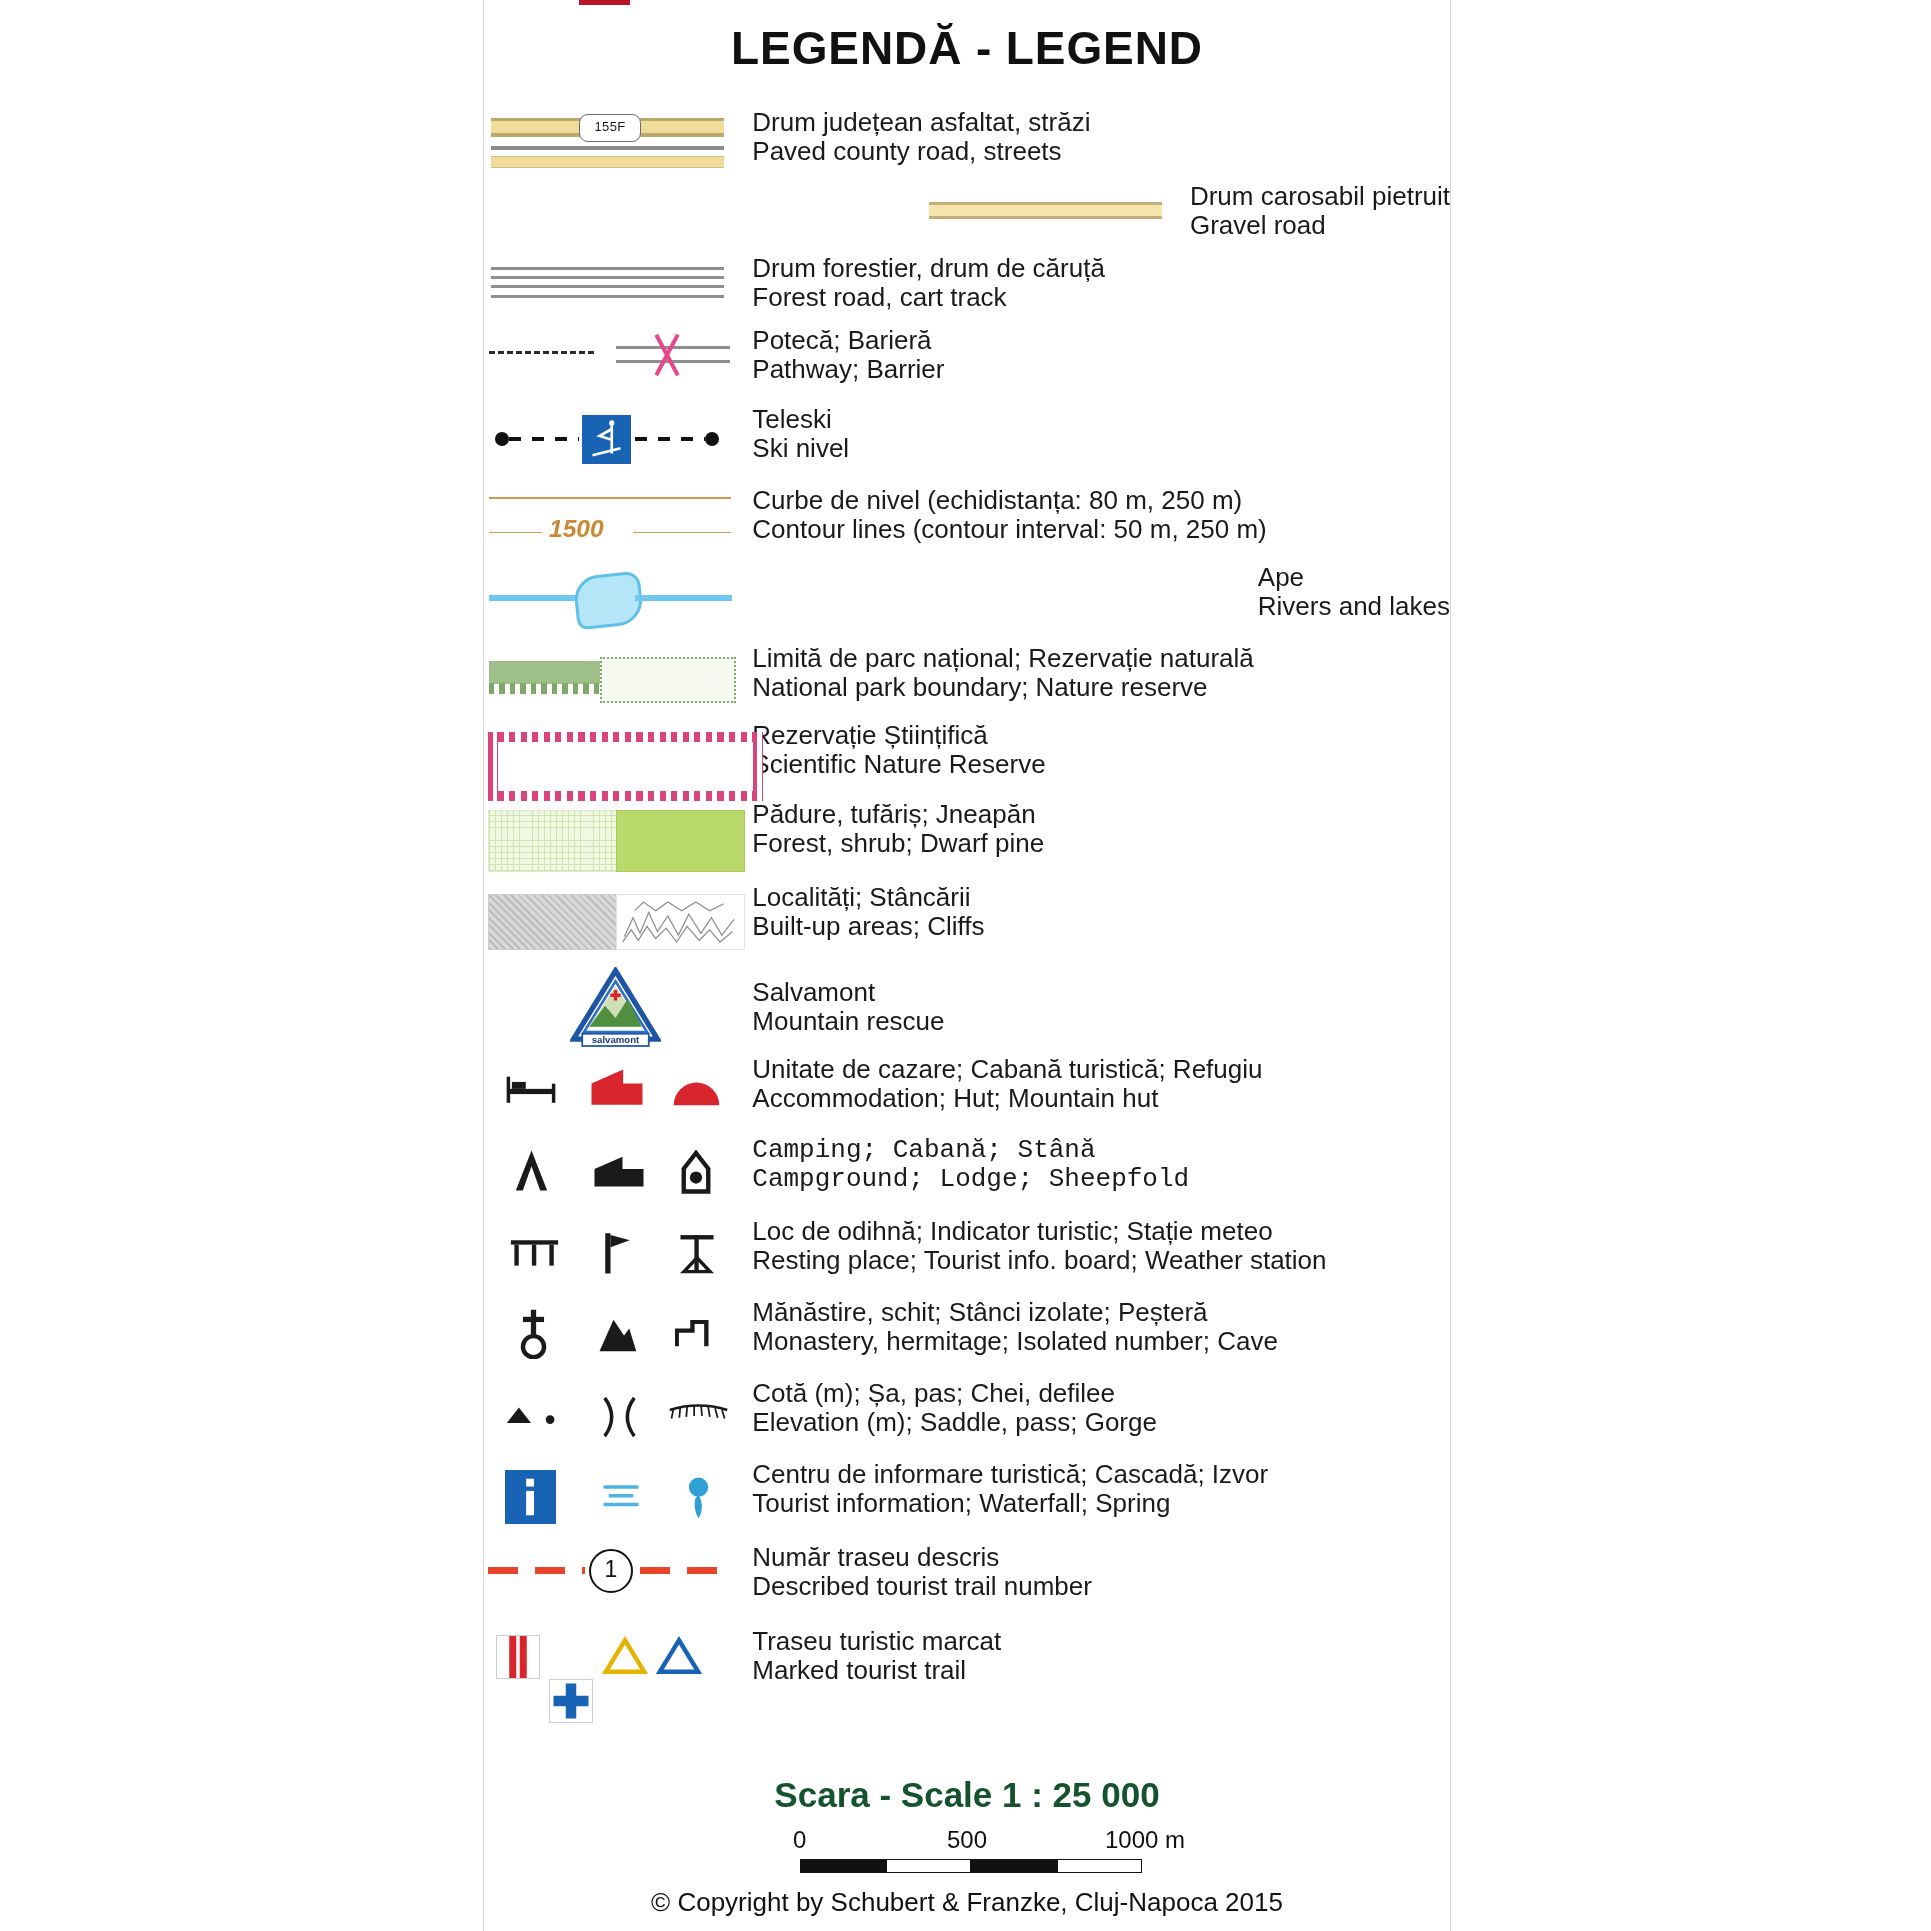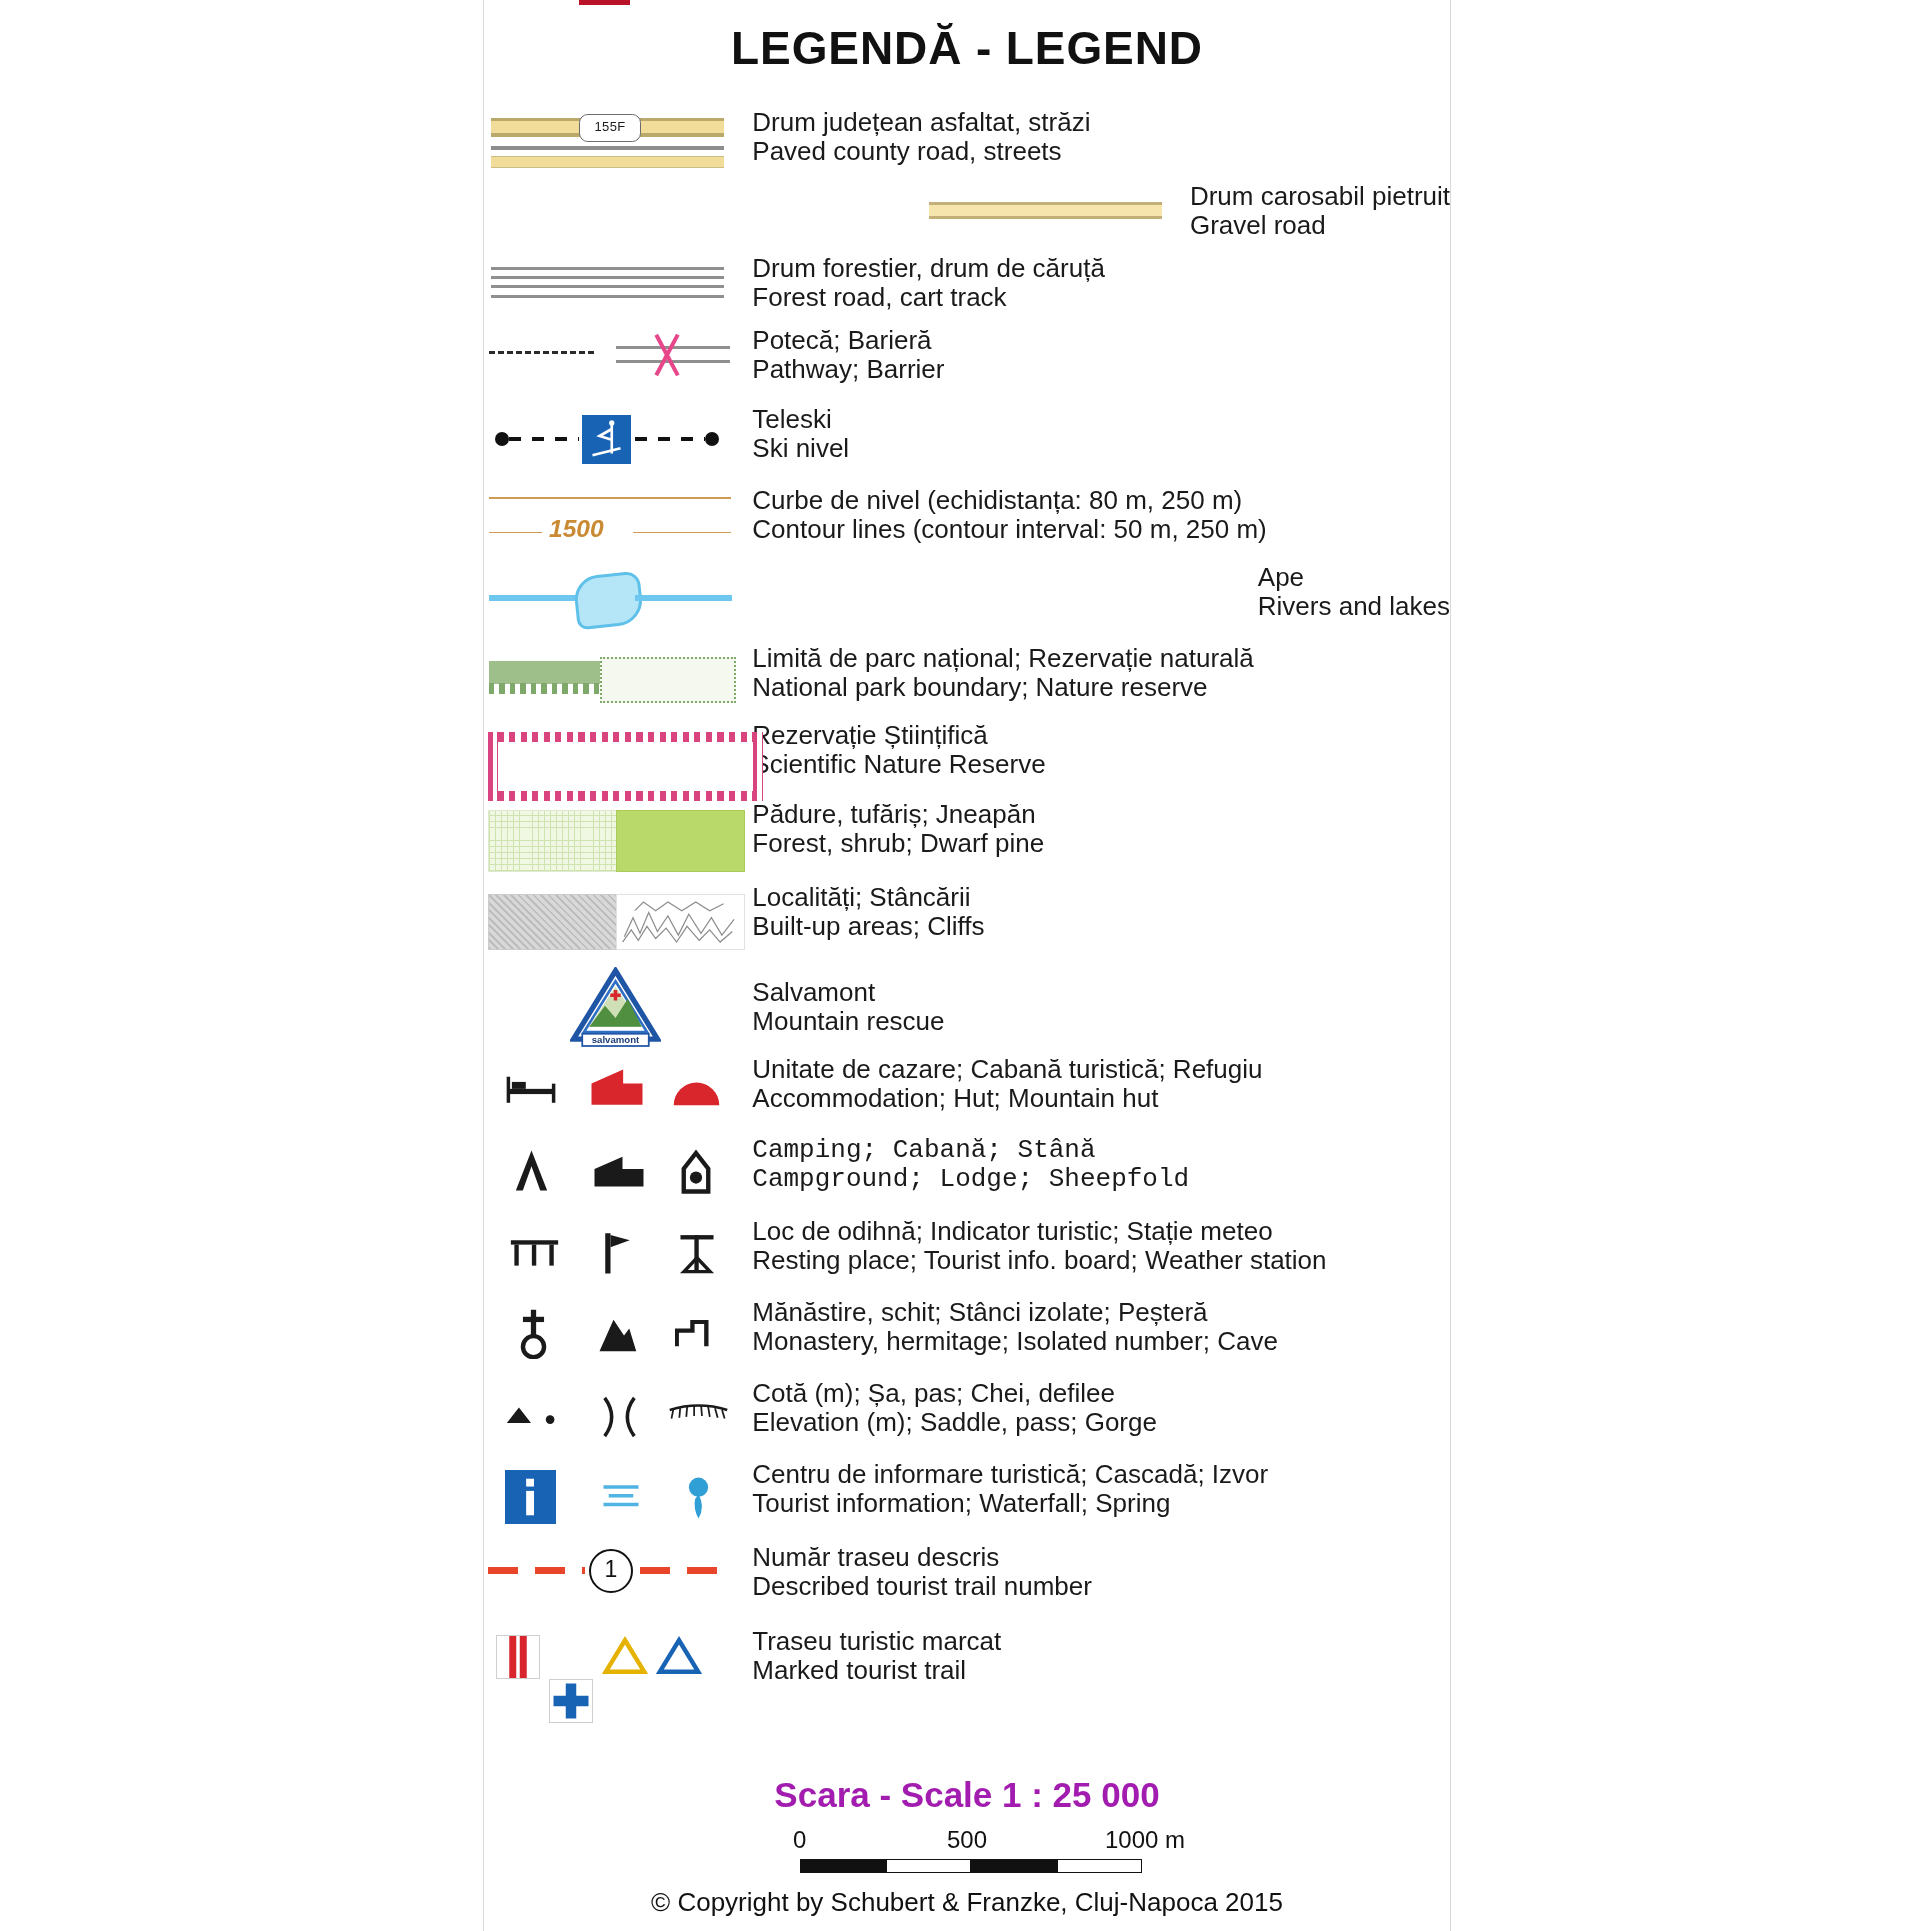--- a/index.html
+++ b/index.html
@@ -214,21 +214,21 @@
   }
 
   
   .scale-title {
     position: absolute;
     left: 0; width: 966px;
     top: 1775px;
     text-align: center;
     font-size: 35px;
     font-weight: bold;
-    color: #a21caf;
+    color: #14532d;
   }
   .scale-nums {
     position: absolute;
     top: 1826px;
     left: 0; width: 966px;
     height: 26px;
     font-size: 24px;
     color: #111;
   }
   .scale-bar {

